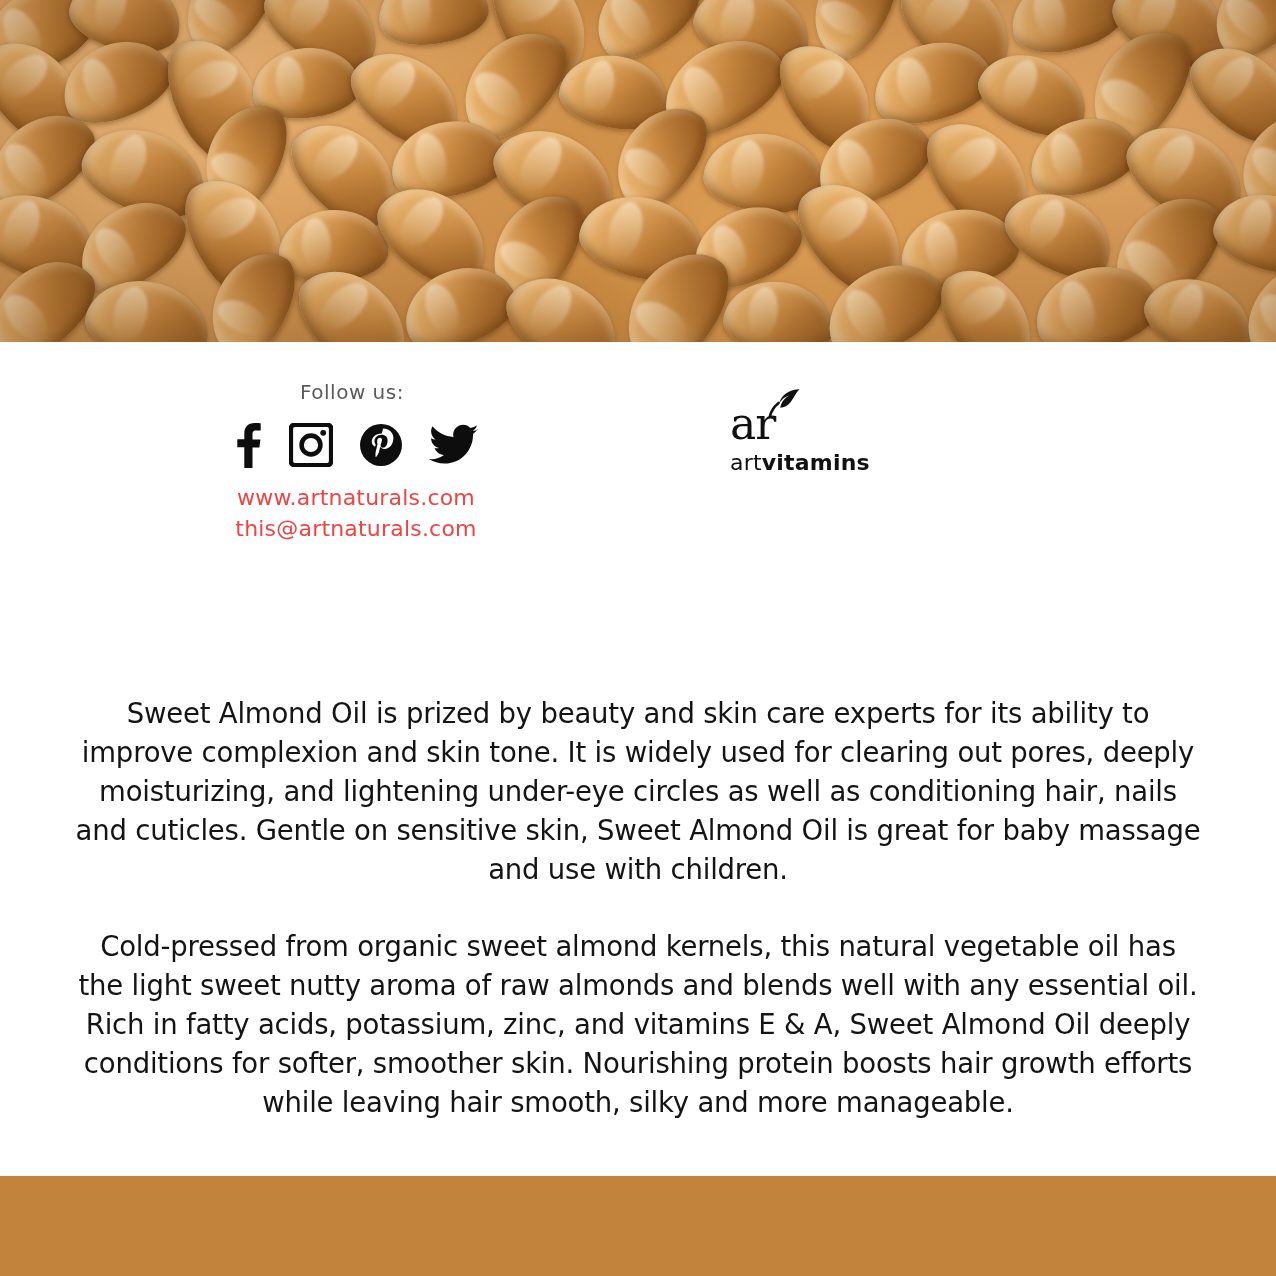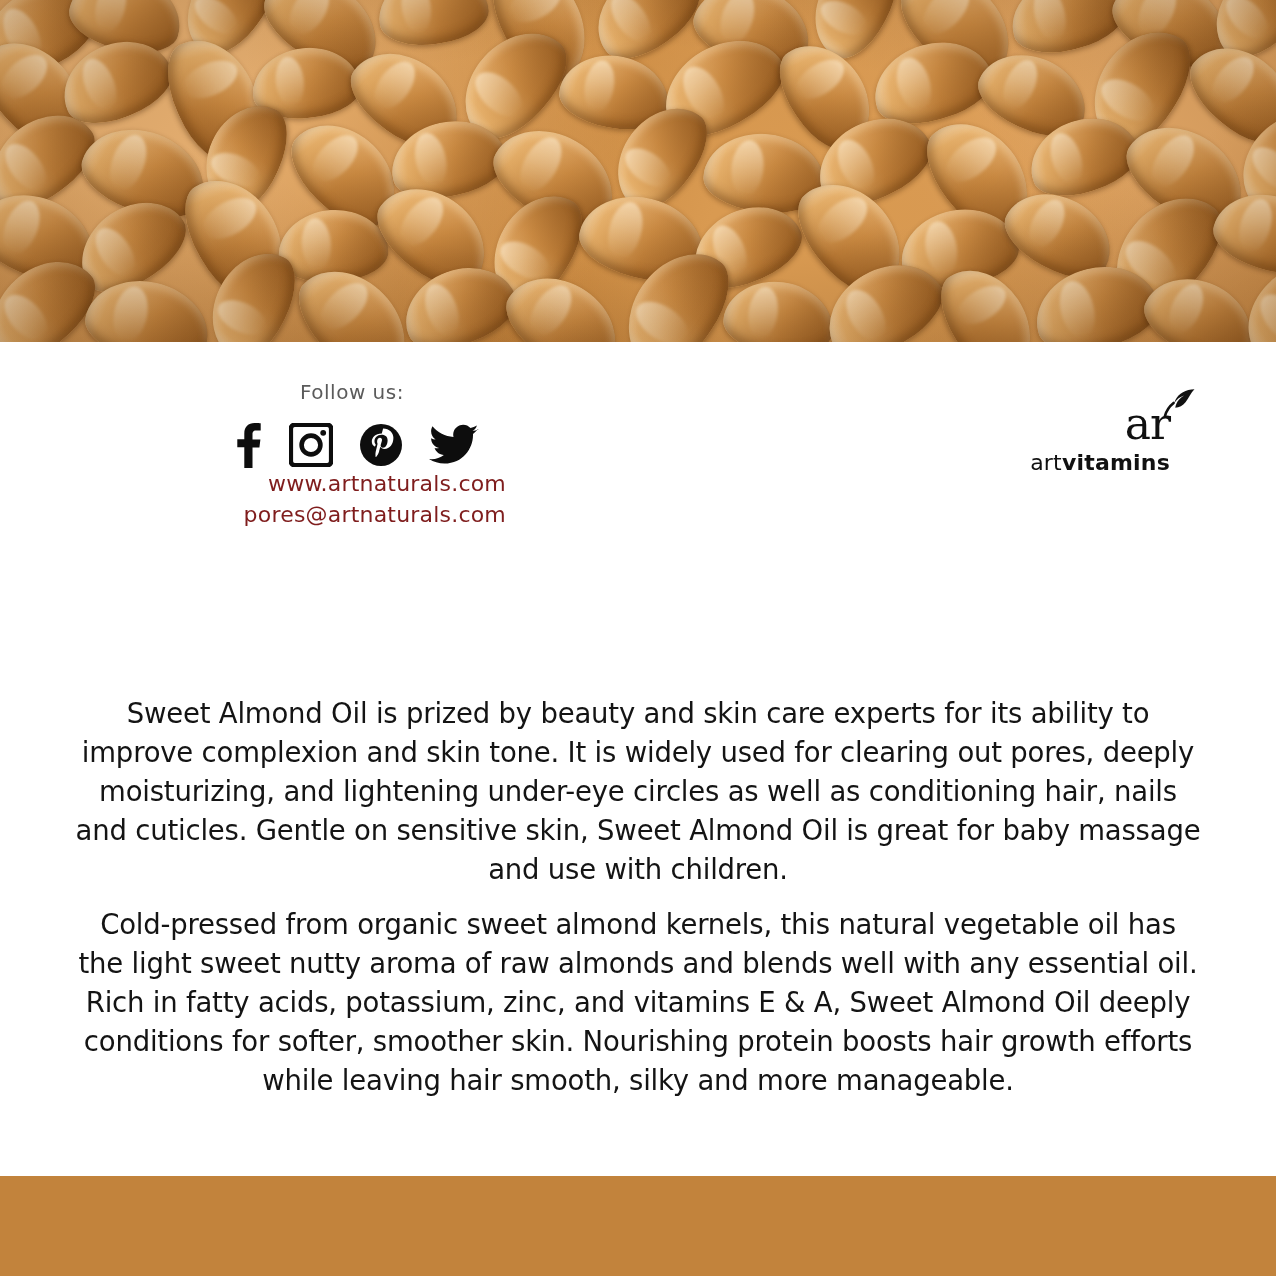--- a/index.html
+++ b/index.html
@@ -104,36 +104,37 @@
   .social-icons {
     margin-top: 18px;
     display: flex;
     justify-content: center;
     align-items: center;
     gap: 26px;
   }
   .social-icons svg { display: block; }
 
   .contact-lines {
-    text-align: right;
-    color: #7f1d1d;
+    margin-top: 14px;
+    text-align: center;
+    color: #ef4444;
     font-family: "DejaVu Sans", sans-serif;
     font-size: 22px;
     line-height: 1.42;
     letter-spacing: 0.2px;
   }
   .contact-lines div { white-space: nowrap; }
 
   
   .brand-block {
     position: absolute;
     left: 730px;
     top: 60px;
     width: 440px;
-    text-align: right;
+    text-align: left;
   }
   .brand-mark {
     display: inline-block;
     position: relative;
   }
   .brand-art {
     font-family: "DejaVu Serif", serif;
     font-size: 44px;
     line-height: 1;
     color: #111111;
@@ -171,21 +172,21 @@
     top: 352px;
     width: 1128px;
     text-align: center;
     color: #141414;
     font-family: "DejaVu Sans", sans-serif;
     font-size: 27.5px;
     line-height: 1.42;
     letter-spacing: -0.2px;
   }
   .copy p { margin: 0; }
-  .copy p + p { margin-top: 16px; }
+  .copy p + p { margin-top: 38px; }
 
   
   .footer-band {
     position: absolute;
     left: 0;
     top: 1176px;
     width: 1276px;
     height: 100px;
     background: #c2833c;
   }
@@ -300,21 +301,21 @@
 
         <a class="social-link" style="text-decoration:none">
           <svg width="50" height="42" viewBox="0 0 50 42" aria-hidden="true">
             <path d="M49.3 5.5c-1.8.8-3.8 1.4-5.8 1.6 2.1-1.2 3.7-3.2 4.4-5.6-2.0 1.2-4.1 2.0-6.4 2.5C39.6 1.9 37.0.7 34.2.7c-5.5 0-10.0 4.4-10.0 9.9 0 .8.1 1.5.3 2.3C16.2 12.5 8.6 8.5 3.5 2.3c-.9 1.5-1.4 3.2-1.4 5.0 0 3.4 1.8 6.4 4.5 8.2-1.6-.1-3.2-.5-4.5-1.3v.1c0 4.8 3.4 8.8 8.0 9.7-.8.2-1.7.3-2.6.3-.6 0-1.3-.1-1.9-.2 1.3 3.9 5.0 6.8 9.3 6.9-3.4 2.7-7.7 4.2-12.4 4.2-.8 0-1.6 0-2.4-.1 4.4 2.8 9.7 4.5 15.4 4.5 18.4 0 28.5-15.2 28.5-28.3 0-.4 0-.9 0-1.3 2.0-1.4 3.7-3.2 5.0-5.2z" fill="#0d0d0d"></path>
           </svg>
         </a>
       </div>
 
       <div class="contact-lines">
         <div>www.artnaturals.com</div>
-        <div>pores@artnaturals.com</div>
+        <div>this@artnaturals.com</div>
       </div>
     </div>
 
     <div class="brand-block">
       <div class="brand-mark">
         <span class="brand-art">ar</span>
         <span class="brand-leaf">
           <svg width="34" height="30" viewBox="0 0 34 30" aria-hidden="true">
             <path d="M32.5 1.2C24 1.2 16.6 5.4 13.4 12.1c-.4.9-.7 1.8-.9 2.7 2.2-3.4 5.6-6.0 9.6-7.3-3.6 2.0-6.4 5.0-7.9 8.7-.5 1.2-.8 2.4-.9 3.6 3.9-.3 7.6-2.3 10.2-5.6 3.6-4.4 5.4-9.6 9.0-13.0z" fill="#111111"></path>
             <path d="M3.0 27.8c1.4-5.1 4.4-9.6 8.6-12.9" fill="none" stroke="#111111" stroke-width="2.6" stroke-linecap="round"></path>

